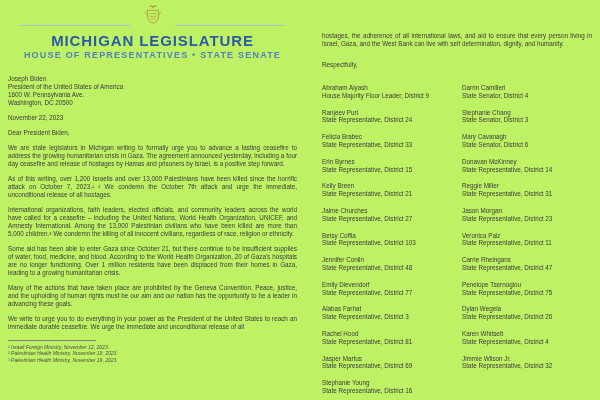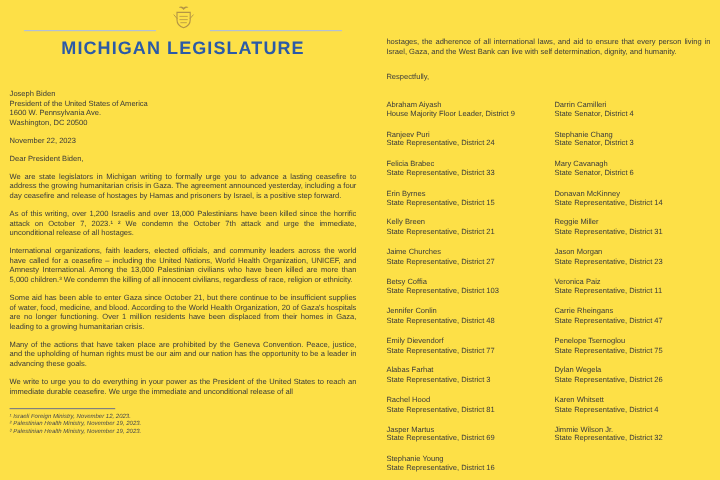--- a/index.html
+++ b/index.html
@@ -2,21 +2,21 @@
 <html><head>
 <meta charset="utf-8">
 <style>
   html, body { margin:0; padding:0; }
   body {
     width:600px; height:400px; background:#ffffff;
     font-family:"Liberation Sans", sans-serif;
     color:#3a3a3a;
     -webkit-font-smoothing:antialiased;
   }
-  .page { position:relative; width:600px; height:400px; overflow:hidden; background:#fde047; }
+  .page { position:relative; width:600px; height:400px; overflow:hidden; background:#bef264; }
 
   
   .letterhead { position:absolute; left:8px; top:2px; width:289px; text-align:center; }
   .seal-wrap { position:relative; height:26px; }
   .rule { position:absolute; top:23px; height:1px; background:#b3c0d6; width:110px; }
   .rule-left { left:12px; }
   .rule-right { right:12px; }
   .seal { display:inline-block; vertical-align:top; }
   .lh-title {
     margin:5px 0 0; font-size:15px; line-height:15px; font-weight:bold;
@@ -57,20 +57,21 @@
         <g fill="none" stroke="#b49544" stroke-width="1.1" stroke-linecap="round">
           <path d="M13 3.2 C11 1.6 9.4 2 8.2 3.2 C10.8 3.2 11.9 4.2 13 5.6 C14.1 4.2 15.2 3.2 17.8 3.2 C16.6 2 15 1.6 13 3.2 Z" fill="#b49544" stroke="none"></path>
           <path d="M6.5 8 H19.5 V15.5 C19.5 19.5 16.8 22 13 23.2 C9.2 22 6.5 19.5 6.5 15.5 Z"></path>
           <path d="M3.5 10.5 L6.5 14 M22.5 10.5 L19.5 14" stroke-width="0.9"></path>
           <path d="M9.3 12 h7.4 M9.3 15.2 h7.4 M10.2 18.2 h5.6" stroke-width="0.8"></path>
         </g>
       </svg>
       <span class="rule rule-right"></span>
     </div>
     <h1 class="lh-title">MICHIGAN LEGISLATURE</h1>
+    <h2 class="lh-subtitle">HOUSE OF REPRESENTATIVES • STATE SENATE</h2>
   </header>
 
   <section class="left-col">
     <div class="addr">
       <div>Joseph Biden</div>
       <div>President of the United States of America</div>
       <div>1600 W. Pennsylvania Ave.</div>
       <div>Washington, DC 20500</div>
     </div>
     <div class="date">November 22, 2023</div>

